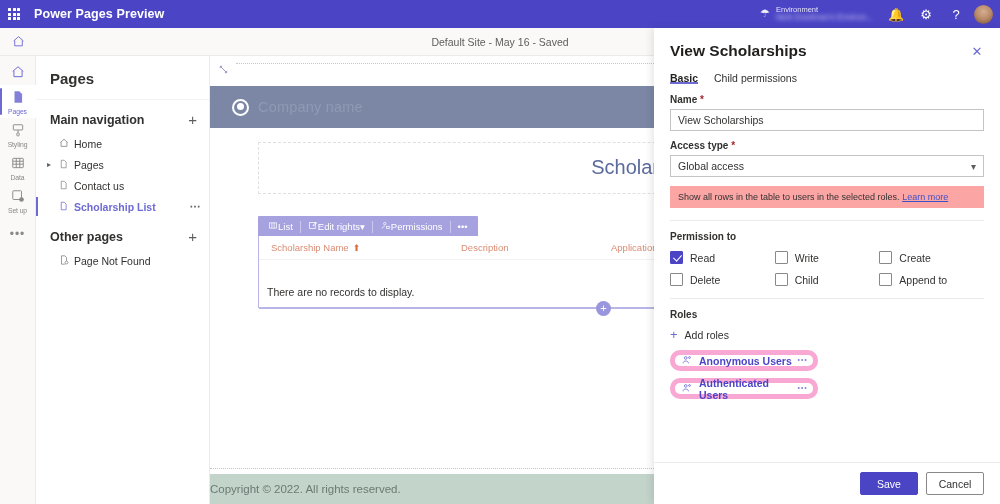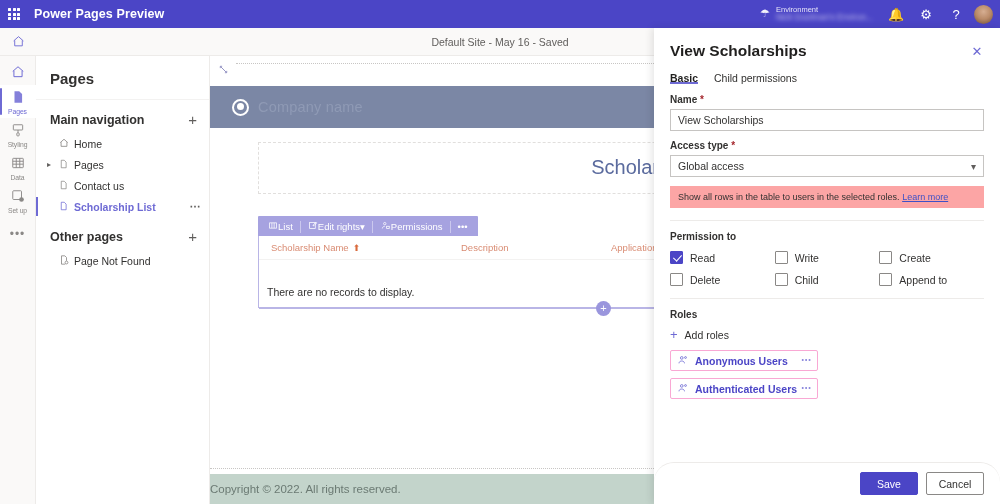--- a/index.html
+++ b/index.html
@@ -239,29 +239,29 @@
   .cb.on::after {
     content: ""; position: absolute; left: 3.5px; top: 1px; width: 4px; height: 7px;
     border: solid #ffffff; border-width: 0 1.6px 1.6px 0; transform: rotate(42deg);
   }
   .add-roles {
     display: flex; align-items: center; gap: 7px; font-size: 10.5px;
     color: #323130; cursor: pointer; margin-bottom: 9px;
   }
   .add-plus { color: #6e6ad4; font-size: 13px; line-height: 10px; }
   .role-chip {
-    width: 148px; height: 21px; border: 1px solid #f9a8d4; border-radius: 2px;
+    width: 148px; height: 21px; border: 5px solid #f9a8d4; border-radius: 10px;
     display: flex; align-items: center; padding: 0 7px; margin-bottom: 7px;
     font-size: 10.5px; color: #4b45c6; font-weight: bold; cursor: pointer; background: #fff;
   }
   .role-chip .rico { color: #6e6ad4; font-size: 10px; margin-right: 7px; }
   .role-chip .rdots { margin-left: auto; color: #6e6ad4; font-size: 10px; line-height: 8px; }
   .panel-foot {
     border-top: 1px solid #edebe9; padding: 9px 16px;
-    display: flex; justify-content: flex-end; gap: 8px; border-radius: 20px;
+    display: flex; justify-content: flex-end; gap: 8px;
   }
   .btn {
     min-width: 58px; height: 23px; font-size: 10.5px; border-radius: 2px;
     display: flex; align-items: center; justify-content: center; cursor: pointer;
     font-family: inherit;
   }
   .btn-primary { background: #4b45c6; color: #ffffff; border: 1px solid #4b45c6; }
   .btn-default { background: #ffffff; color: #323130; border: 1px solid #8a8886; }
   .vdots { writing-mode: vertical-rl; letter-spacing: 1px; font-size: 8px; }
 </style>

